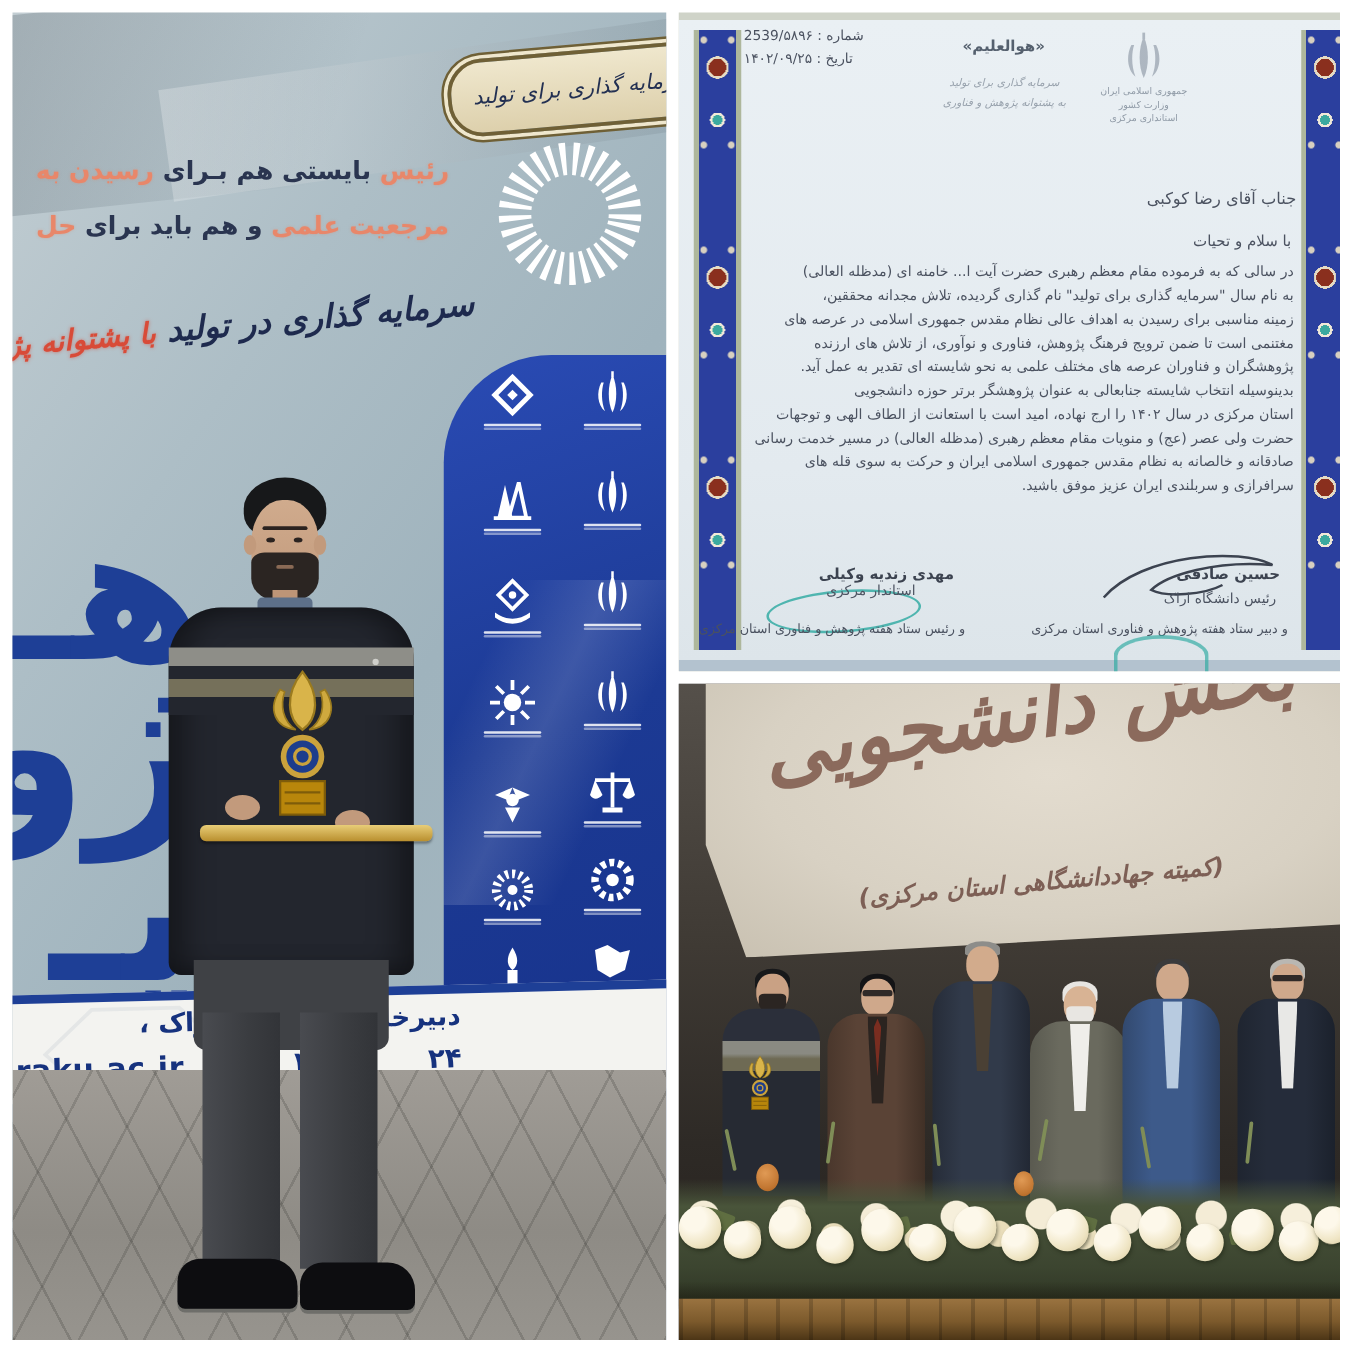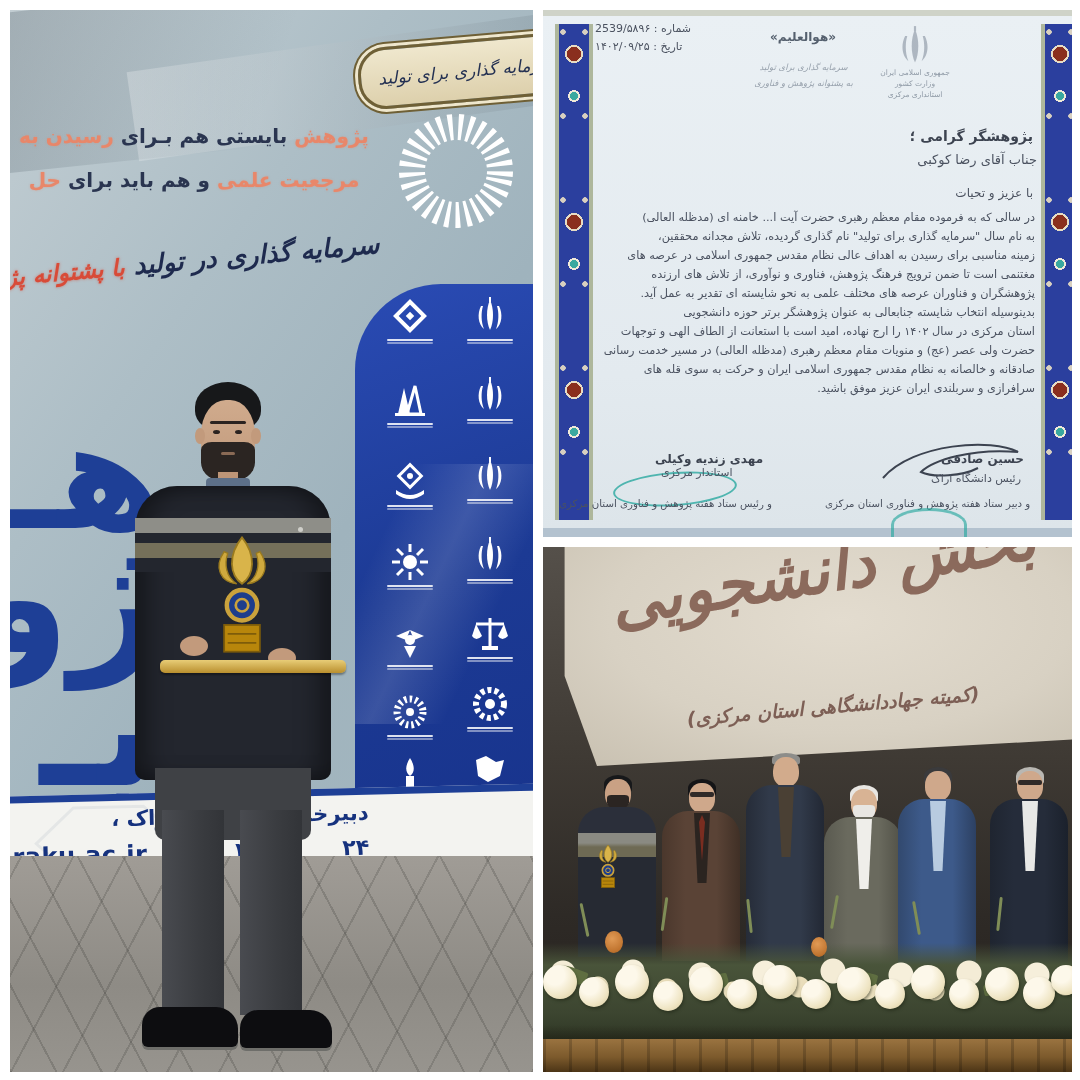--- a/index.html
+++ b/index.html
@@ -297,21 +297,21 @@
       <span class="fa">سرمایه گذاری برای تولید</span>
     </div>
 
     <div id="spiralLogo" class="abs">
       <svg width="130" height="130" viewBox="0 0 130 130">
         <circle cx="65" cy="65" r="44" fill="none" stroke="#ffffff" stroke-width="26" stroke-dasharray="4.2 5.4" transform="rotate(10 65 65)"></circle>
       </svg>
     </div>
 
     <div id="quoteBox" class="abs fa">
-      <div class="qline"><span class="qorange">پژوهش</span><span class="qnavy"> بایستی هم بـرای </span><span class="qorange">رسیدن به</span></div>
+      <div class="qline"><span class="qorange">رئیس</span><span class="qnavy"> بایستی هم بـرای </span><span class="qorange">رسیدن به</span></div>
       <div class="qline"><span class="qorange">مرجعیت علمی</span><span class="qnavy"> و هم باید برای </span><span class="qorange">حل</span></div>
     </div>
 
     <div id="titleLine" class="abs fa">
       <span id="titleNavy">سرمایه گذاری در تولید </span>
       <span id="titleRed">با پشتوانه پژوهش و فناوری</span>
     </div>
 
     <div id="vertCallig" class="abs fa">
       <span class="vc1">هـ</span>
@@ -498,23 +498,22 @@
     <div class="motto fa" style="top:52px">سرمایه گذاری برای تولید</div>
     <div class="motto fa" style="top:68px">به پشتوانه پژوهش و فناوری</div>
 
     <div id="numRow" class="abs fa">
       <span>شماره :</span>&nbsp;<span>2539/۵۸۹۶</span>
     </div>
     <div id="dateRow" class="abs fa">
       <span>تاریخ :</span>&nbsp;<span>۱۴۰۲/۰۹/۲۵</span>
     </div>
 
-    <div id="salut1" class="abs fa">پژوهشگر گرامی ؛</div>
     <div id="salut2" class="abs fa">جناب آقای رضا کوکبی</div>
-    <div id="salut3" class="abs fa">با عزیز و تحیات</div>
+    <div id="salut3" class="abs fa">با سلام و تحیات</div>
 
     <div id="bodyText" class="abs fa">
       <div>در سالی که به فرموده مقام معظم رهبری حضرت آیت ا... خامنه ای (مدظله العالی)</div>
       <div>به نام سال "سرمایه گذاری برای تولید" نام گذاری گردیده، تلاش مجدانه محققین،</div>
       <div>زمینه مناسبی برای رسیدن به اهداف عالی نظام مقدس جمهوری اسلامی در عرصه های</div>
       <div>مغتنمی است تا ضمن ترویج فرهنگ پژوهش، فناوری و نوآوری، از تلاش های ارزنده</div>
       <div>پژوهشگران و فناوران عرصه های مختلف علمی به نحو  شایسته ای تقدیر به عمل آید.</div>
       <div>بدینوسیله انتخاب شایسته جنابعالی به عنوان پژوهشگر برتر حوزه دانشجویی</div>
       <div>استان مرکزی در سال ۱۴۰۲ را ارج نهاده، امید است با استعانت از الطاف الهی و توجهات</div>
       <div>حضرت ولی عصر (عج) و منویات مقام معظم رهبری (مدظله العالی) در مسیر خدمت رسانی</div>

